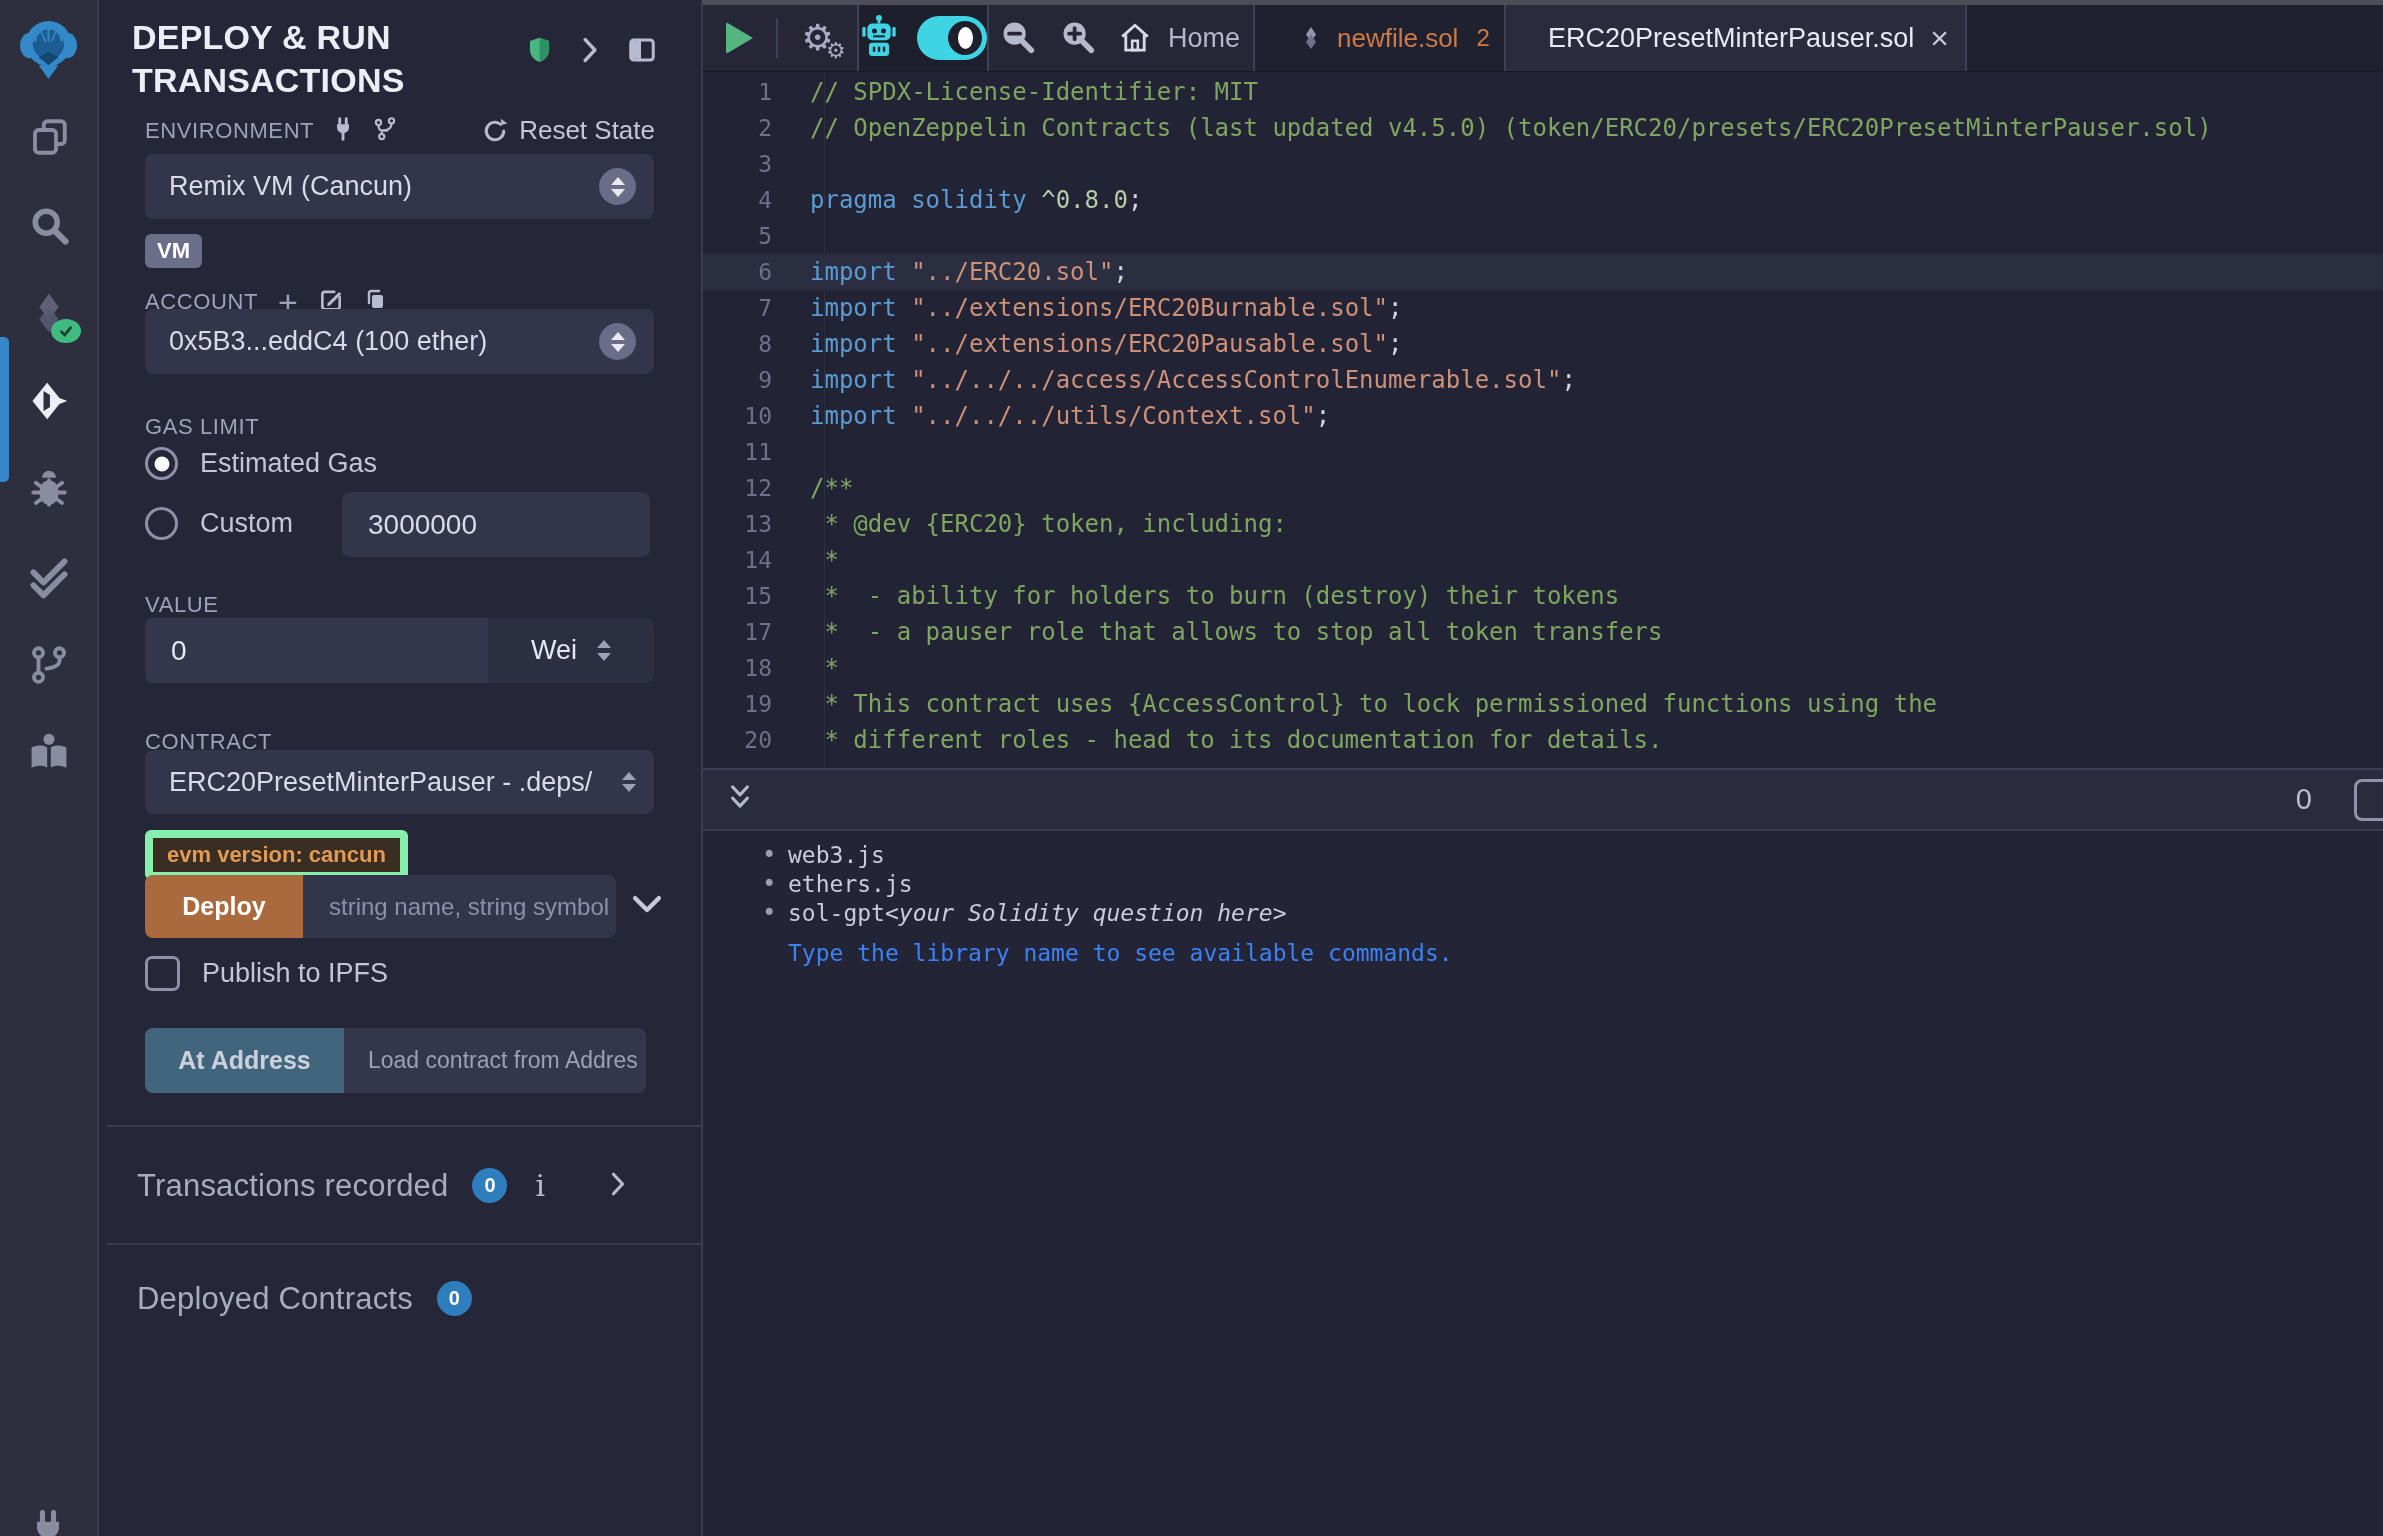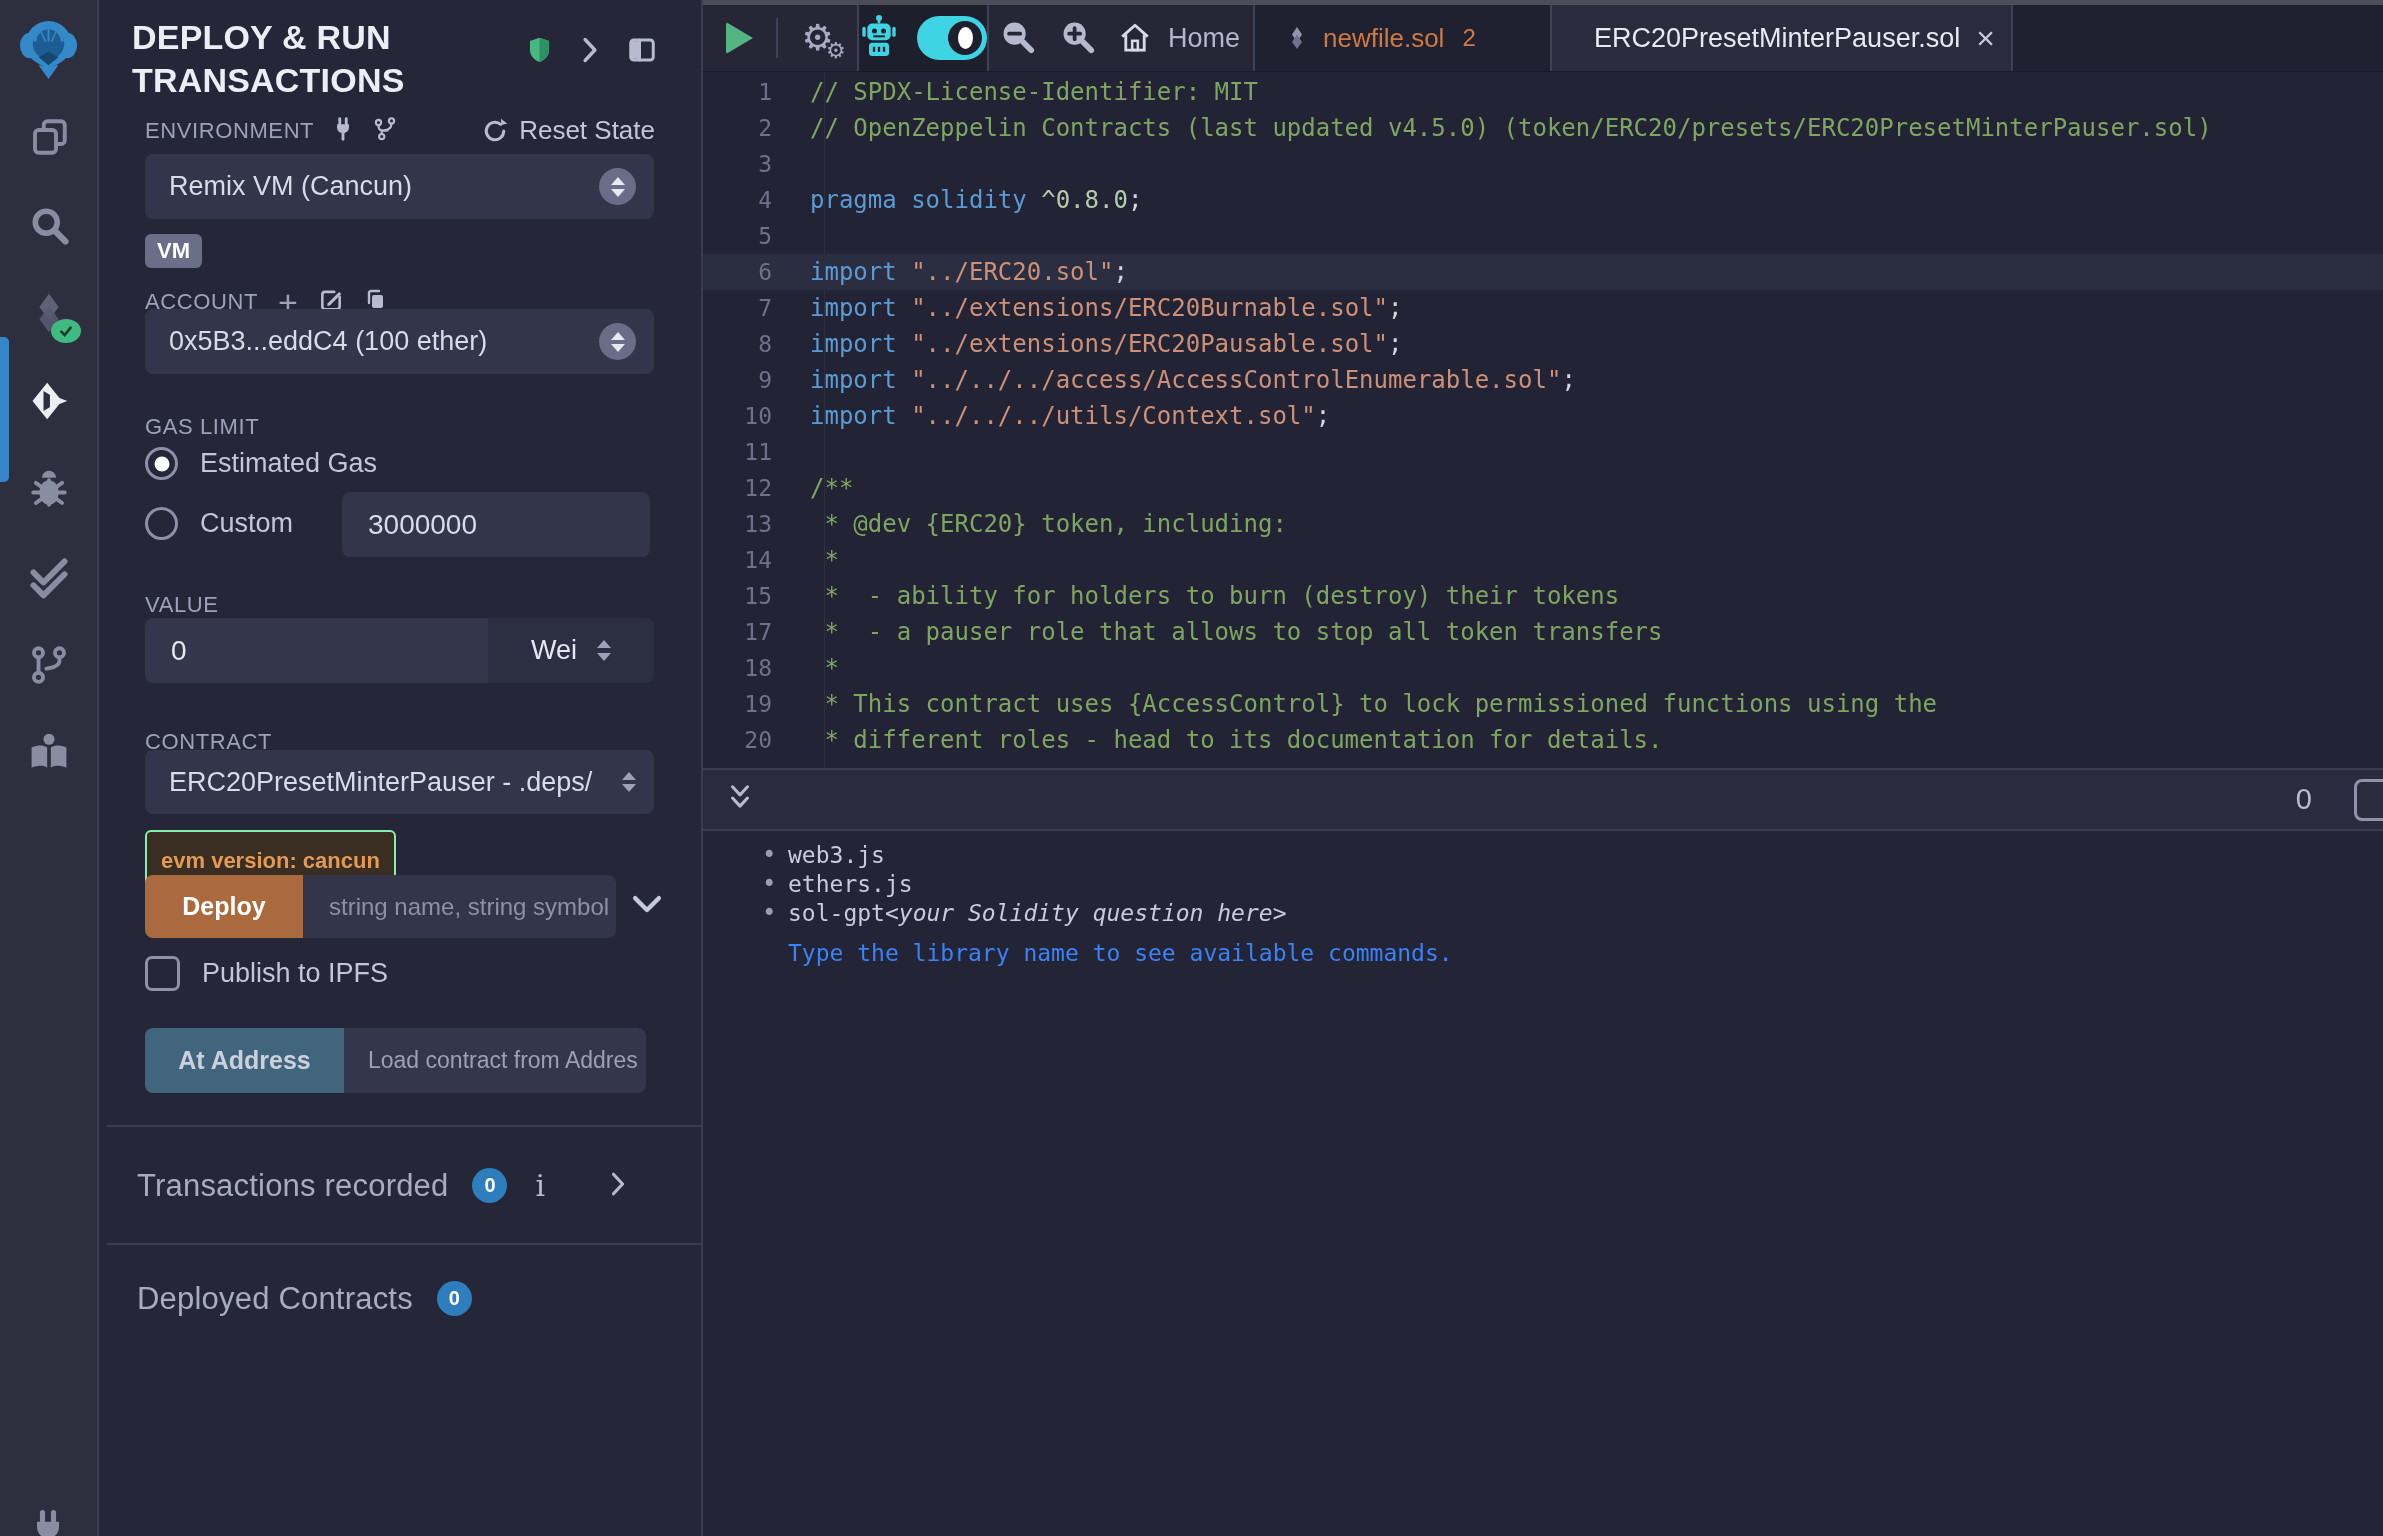--- a/index.html
+++ b/index.html
@@ -53,22 +53,22 @@
   .p-value-label{top:592px;left:46px}
   .p-value-row{top:618px;left:46px;width:509px;height:65px;display:flex}
   .val-in{flex:1;background:#34364b;border-radius:8px 0 0 8px;border:none;outline:none;color:#e6e7f0;
     font-size:28px;padding-left:26px;font-family:inherit;min-width:0}
   .wei-box{width:166px;background:#2c2e41;border-radius:0 8px 8px 0;display:flex;align-items:center;
     justify-content:center;gap:20px;color:#e6e7f0;font-size:27px}
   .wei-spin{display:flex;flex-direction:column;gap:5px}
   .p-contract-label{top:729px;left:46px}
   .p-contract-select{top:750px;left:46px;width:509px;height:64px}
   .ct-spin{display:flex;flex-direction:column;gap:4px;margin-left:auto}
-  .evm-badge{top:830px;left:46px;display:inline-block;background:#3a2d22;border:2px solid #86efac;
-    color:#e29a54;font-weight:700;font-size:22px;padding:16px 14px;border-radius:6px}
+  .evm-badge{top:830px;left:46px;display:inline-block;background:#3a2d22;border:8px solid #86efac;
+    color:#e29a54;font-weight:700;font-size:22px;padding:4px 14px;border-radius:6px}
   .p-deploy-row{top:875px;left:46px;height:63px}
   .deploy-btn{width:158px;height:63px;background:#aa6a3e;border-radius:8px 0 0 8px;color:#fff;
     font-weight:700;font-size:25px;display:flex;align-items:center;justify-content:center}
   .deploy-in{width:313px;height:63px;background:#33354a;border-radius:0 8px 8px 0;border:none;outline:none;
     font-size:24px;color:#d9dbe8;padding-left:26px;font-family:inherit}
   .deploy-in::placeholder{color:#8d90a8}
   .p-gas-input input::placeholder,.val-in::placeholder{color:#8d90a8}
   .dep-chev{margin-left:16px}
   .p-publish{top:956px;left:46px;gap:22px}
   .checkbox{width:35px;height:35px;border:3px solid #8d90a8;border-radius:7px;flex:none}
@@ -99,21 +99,21 @@
   .gears{color:#a9abc4;font-size:36px;position:relative;line-height:1}
   .gears .g2{position:absolute;font-size:22px;right:-12px;bottom:-6px}
   .tg2{width:130px;background:#1e1f2d;justify-content:center;gap:18px}
   .toggle{width:77px;height:44px;border-radius:22px;background:#3fd4e4;position:relative}
   .toggle .knob{position:absolute;right:5px;top:5px;width:34px;height:34px;border-radius:50%;background:#1e1f2d;
     display:flex;align-items:center;justify-content:center}
   .toggle .knob i{display:block;width:15px;height:22px;border-radius:50%;background:#fff}
   .tg3{width:266px;background:#262636;gap:22px;padding-left:9px}
   .home-lbl{color:#b4b7ca;font-size:27px;margin-left:4px}
   .tab{display:flex;align-items:center;border-right:2px solid #3f4156}
-  .tab-newfile{width:297px;gap:14px;padding-left:30px;color:#cf7a43;font-size:26px}
+  .tab-newfile{width:251px;gap:14px;padding-left:44px;color:#cf7a43;font-size:26px}
   .tab-badge{font-size:24px;margin-left:4px}
   .tab-active{width:461px;background:#2a2b3d;gap:16px;padding-left:26px;color:#e8e9f2;font-size:27px;font-weight:500}
   .tab-close{margin-left:auto;margin-right:22px;color:#c8cad8;font-size:32px;font-weight:400}
   .tab-rest{flex:1;background:#1f2030}
 
   
   .editor{flex:1;background:#222334;position:relative;overflow:hidden;border-top:1px solid #191a26}
   .codewrap{position:absolute;left:0;right:0;top:2px;font-family:"DejaVu Sans Mono",monospace}
   .cl{height:36px;display:flex;align-items:center;white-space:pre}
   .cl.hl{background:#2b2d40}

